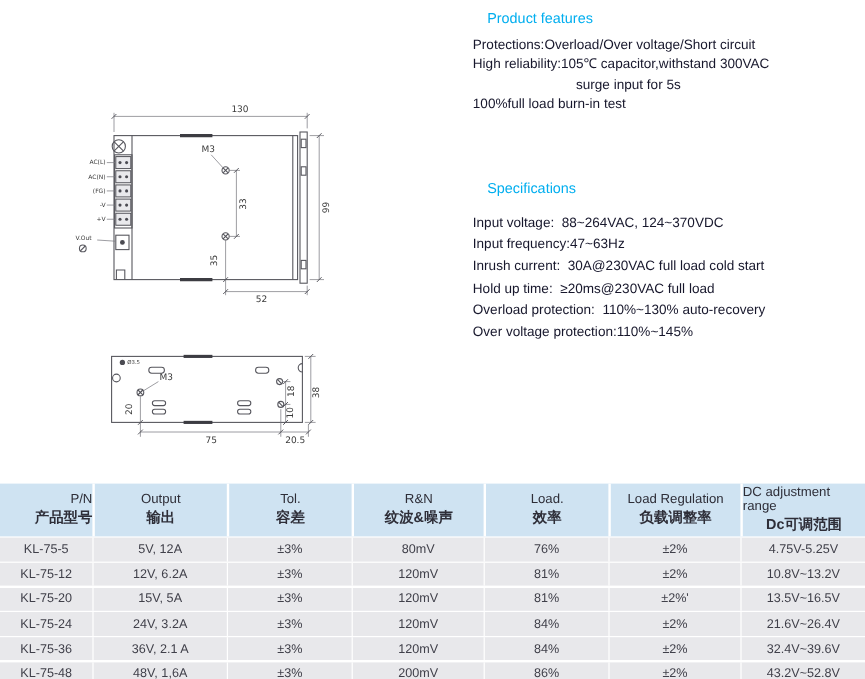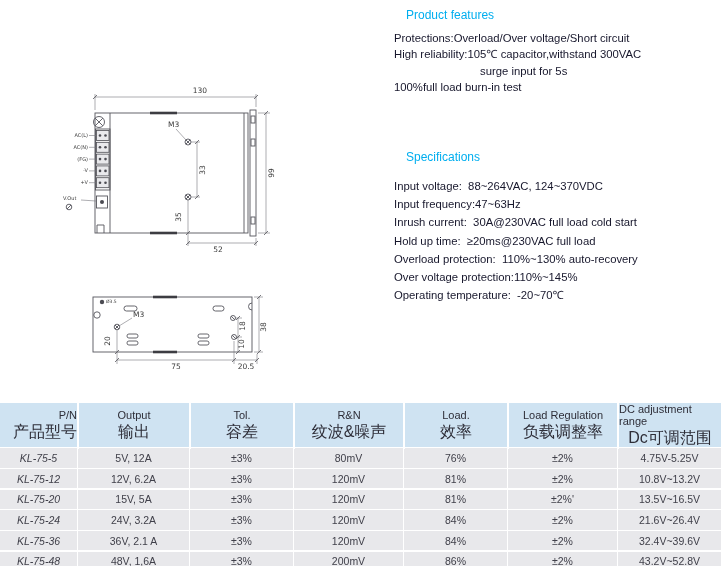--- a/index.html
+++ b/index.html
@@ -30,25 +30,25 @@
   .screwdot { fill:#4b4b52; }
 
   
   .spec-table { position:absolute; left:0; top:403px; width:721px; }
   .thead, .trow { display:grid; grid-template-columns:77px 112px 104px 110px 104px 110px 104px; }
   .thead { height:44px; background:#cfe3f2; }
   .th { display:flex; flex-direction:column; align-items:center; justify-content:center; gap:1px;
         border-left:2px solid #ffffff; box-sizing:border-box; }
   .th:first-child { border-left:none;align-items:flex-end; }
   .th .en { font-size:11px;  color:#2e2e38; }
-  .th .zh { font-size:16px; color:#2e2e38; }
+  .th .zh { font-size:12px; color:#2e2e38;font-weight:bold; }
   .trow { height:19.5px; margin-top:1.2px; background:#e8e8eb; }
   .td { display:flex; align-items:center; justify-content:center; font-size:10.5px; color:#40404a;
         border-left:1.5px solid #ffffff; box-sizing:border-box; }
-  .td:first-child { border-left:none;font-style:italic; }
+  .td:first-child { border-left:none; }
 </style>
 </head>
 <body>
 
 <div class="page">
 
   <svg class="drawings" viewBox="0 0 721 400">
 
     <g>
 
@@ -233,21 +233,20 @@
   </section>
 
   <section class="textblock specs">
     <h3 class="tb-title">Specifications</h3>
     <div class="line">Input voltage:  88~264VAC, 124~370VDC</div>
     <div class="line">Input frequency:47~63Hz</div>
     <div class="line">Inrush current:  30A@230VAC full load cold start</div>
     <div class="line">Hold up time:  ≥20ms@230VAC full load</div>
     <div class="line">Overload protection:  110%~130% auto-recovery</div>
     <div class="line">Over voltage protection:110%~145%</div>
-    <div class="line">Operating temperature:  -20~70℃</div>
   </section>
 
   <div class="spec-table">
     <div class="thead">
       <div class="th">
         <span class="en">P/N</span>
         <span class="zh">产品型号</span>
       </div>
       <div class="th">
         <span class="en">Output</span>

